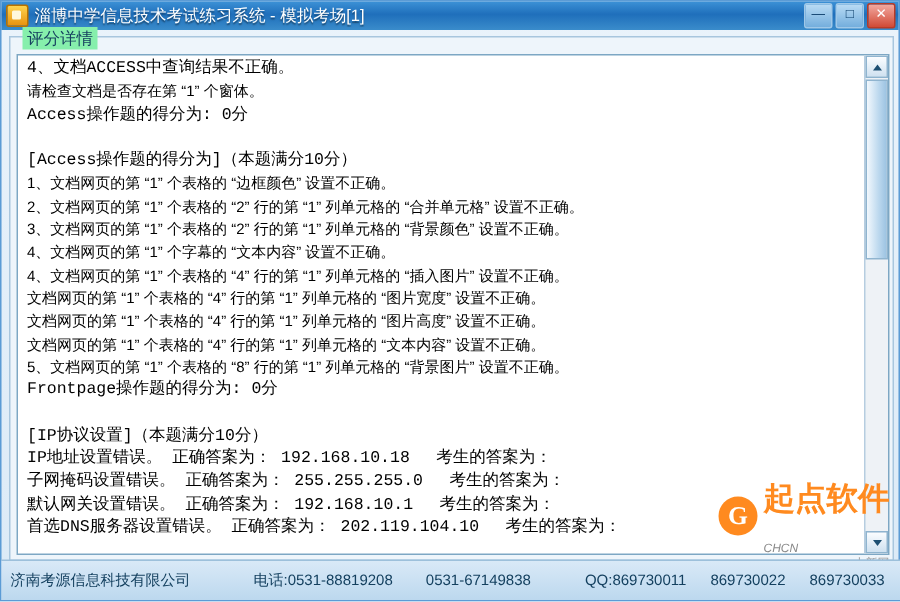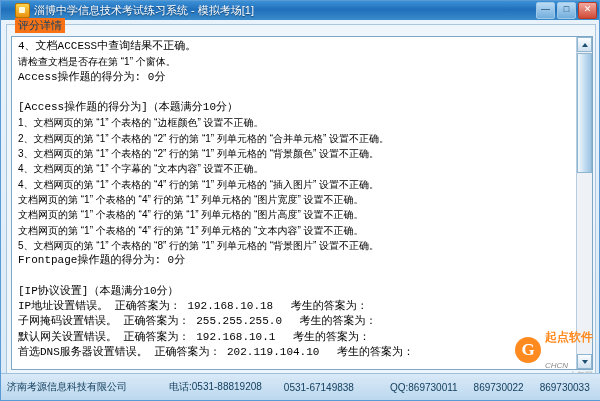--- a/index.html
+++ b/index.html
@@ -21,21 +21,21 @@
     background: linear-gradient(180deg, #eaf3fb 0%, #dbeaf7 100%);
     border: 1px solid #5b9bd5;
     box-sizing: border-box;
   }
   
   .titlebar {
     height: 19px;
     background: linear-gradient(180deg, #3c91d6 0%, #1f6fbb 45%, #3a8ccb 100%);
     display: flex;
     align-items: center;
-    padding: 0 2px 0 14px;
+    padding: 0 2px 0 3px;
     box-sizing: border-box;
   }
   .title-icon {
     width: 13px;
     height: 13px;
     background: linear-gradient(180deg, #ffd34d, #e8920f);
     border: 1px solid #b87200;
     border-radius: 2px;
     margin-right: 4px;
     flex: 0 0 auto;
@@ -88,21 +88,21 @@
     width: 590px;
     height: 350px;
     border: 1px solid #a8c6de;
     background: #eef5fb;
     box-sizing: border-box;
   }
   .group-title {
     position: absolute;
     left: 8px;
     top: -7px;
-    background: #f97316;
+    background: #86efac;
     padding: 0 3px;
     font-size: 11px;
     color: #16415f;
   }
   
   .scroll-area {
     position: absolute;
     left: 4px;
     top: 11px;
     width: 582px;
@@ -210,21 +210,21 @@
     color: #ffffff;
     font-size: 17px;
     font-weight: bold;
     text-align: center;
     line-height: 26px;
     margin-right: 4px;
     font-family: "Liberation Serif", serif;
   }
   .wm-main {
     color: #ff8a1f;
-    font-size: 12px;
+    font-size: 21px;
     font-weight: bold;
   }
   .wm-sub {
     color: #8a8a8a;
     font-size: 8px;
     margin-top: 15px;
     font-style: italic;
   }
   .wm-right {
     display: flex;

